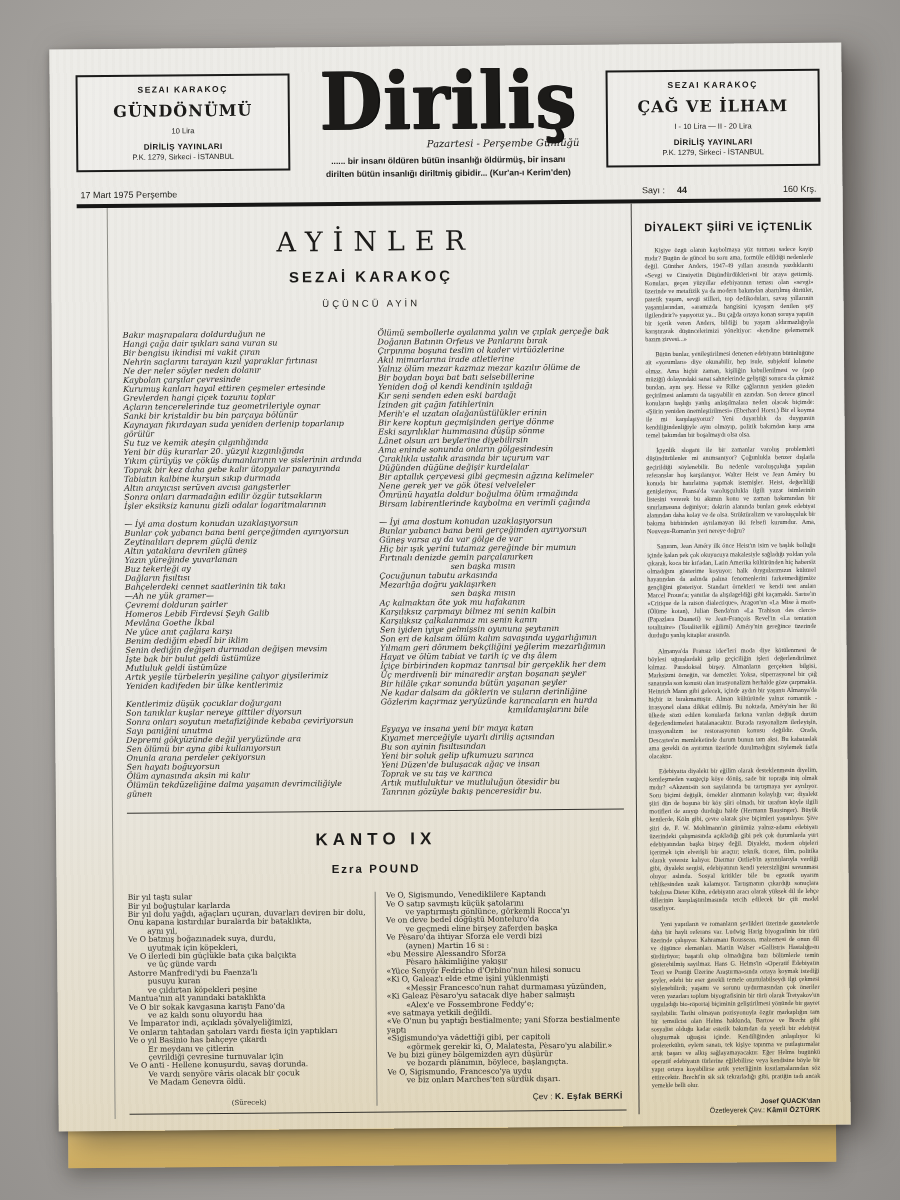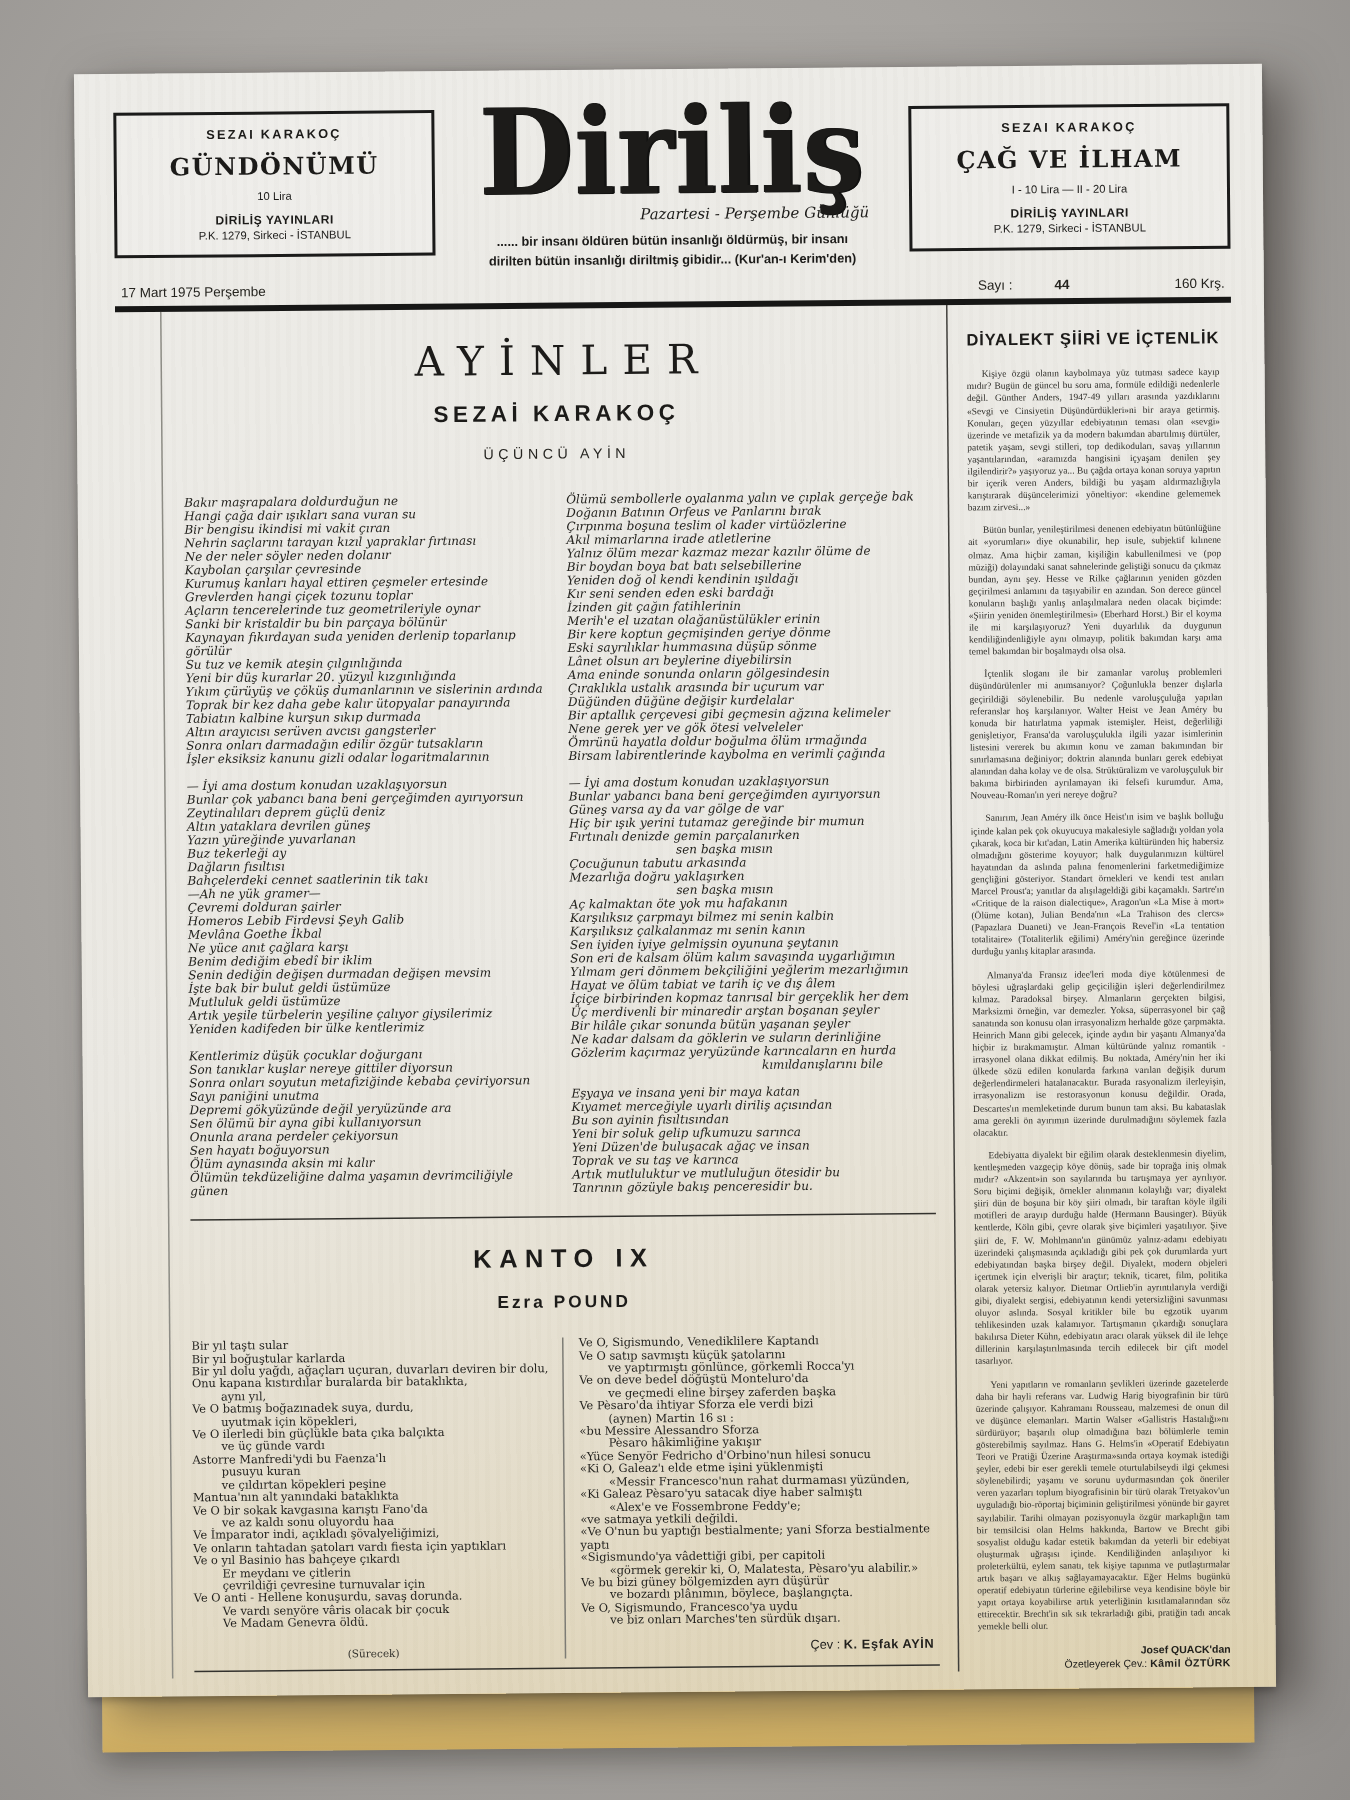--- a/index.html
+++ b/index.html
@@ -35,22 +35,22 @@
   .mast-box .pub{font-size:8px;font-weight:bold;margin-top:7px;letter-spacing:.4px;}
   .mast-box .addr{font-size:7.5px;margin-top:1px;}
   .mast-center{flex:1;text-align:center;padding:0 8px;}
   .logo{font-family:"DejaVu Serif",serif;font-weight:bold;font-size:72px;line-height:.92;
     letter-spacing:1px;transform:scaleY(1.1);text-shadow:1.6px 0 0 #121211, .8px .4px 0 #121211;margin-top:-4px;}
   .subtitle{font-style:italic;font-size:10px;margin-top:4px;transform:translateX(55px);}
   .quote{font-family:"Liberation Sans",sans-serif;font-weight:bold;font-size:8.5px;line-height:1.5;margin-top:5px;}
   .date-row{display:flex;justify-content:space-between;align-items:flex-end;
     font-family:"Liberation Sans",sans-serif;font-size:9px;margin-top:7px;padding:0 4px;color:#25241f;}
   .issue-group{display:flex;}
-  .issue-group .lbl{margin-right:28px;}
-  .issue-group .num{font-weight:bold;margin-right:70px;}
+  .issue-group .lbl{margin-right:12px;}
+  .issue-group .num{font-weight:bold;margin-right:96px;}
   .thick-rule{height:4.5px;background:#171716;margin-top:4px;}
 
   
   .content{display:flex;}
   .main{width:574px;margin-left:30px;border-left:1px solid #8d8c85;border-right:1.5px solid #403f3b;
     padding:0 12px 0 14px;box-sizing:border-box;}
   .sidebar{flex:1;padding:8px 8px 0 12px;}
 
   .ayinler-title{text-align:center;font-size:27px;letter-spacing:10px;margin-top:20px;text-indent:10px;}
   .ayinler-author{text-align:center;font-family:"Liberation Sans",sans-serif;font-weight:bold;
@@ -305,21 +305,21 @@
                   <div class="poem-line">«Ve O'nun bu yaptığı bestialmente; yani Sforza bestialmente yaptı</div>
                   <div class="poem-line">«Sigismundo'ya vâdettiği gibi, per capitoli</div>
                   <div class="poem-line">        «görmek gerekir ki, O, Malatesta, Pèsaro'yu alabilir.»</div>
                   <div class="poem-line">Ve bu bizi güney bölgemizden ayrı düşürür</div>
                   <div class="poem-line">        ve bozardı plânımın, böylece, başlangıçta.</div>
                   <div class="poem-line">Ve O, Sigismundo, Francesco'ya uydu</div>
                   <div class="poem-line">        ve biz onları Marches'ten sürdük dışarı.</div>
                 </div>
               <div class="translator">
                 <span>Çev :</span>
-                <b>K. Eşfak AYİN</b>
+                <b>K. Eşfak BERKİ</b>
               </div>
             </div>
           </div>
           <div class="main-bottom-rule"></div>
         </div>
 
         <div class="sidebar">
           <div class="sidebar-title">DİYALEKT ŞİİRİ VE İÇTENLİK</div>
           <div class="sidebar-paras">
               <div class="para">Kişiye özgü olanın kaybolmaya yüz tutması sadece kayıp mıdır? Bugün de güncel bu soru ama, formüle edildiği nedenlerle değil. Günther Anders, 1947-49 yılları arasında yazdıklarını «Sevgi ve Cinsiyetin Düşündürdükleri»ni bir araya getirmiş. Konuları, geçen yüzyıllar edebiyatının teması olan «sevgi» üzerinde ve metafizik ya da modern bakımdan abartılmış dürtüler, patetik yaşam, sevgi stilleri, top dedikoduları, savaş yıllarının yaşantılarından, «aramızda hangisini içyaşam denilen şey ilgilendirir?» yaşıyoruz ya... Bu çağda ortaya konan soruya yapıtın bir içerik veren Anders, bildiği bu yaşam aldırmazlığıyla karıştırarak düşüncelerimizi yöneltiyor: «kendine gelememek bazım zirvesi...»</div>

